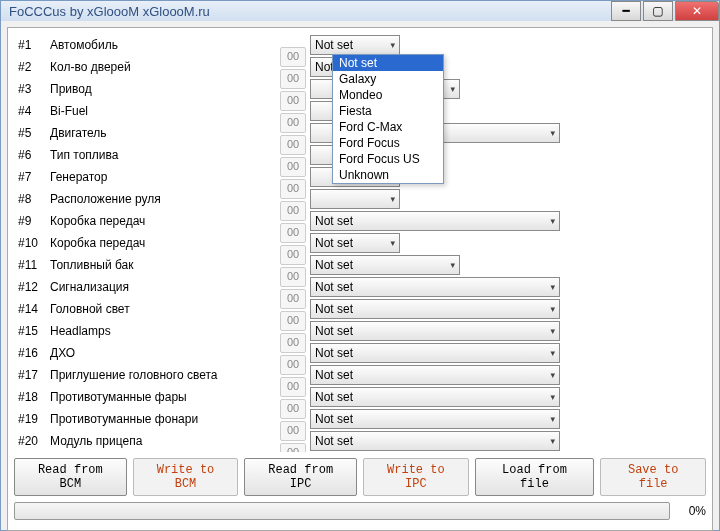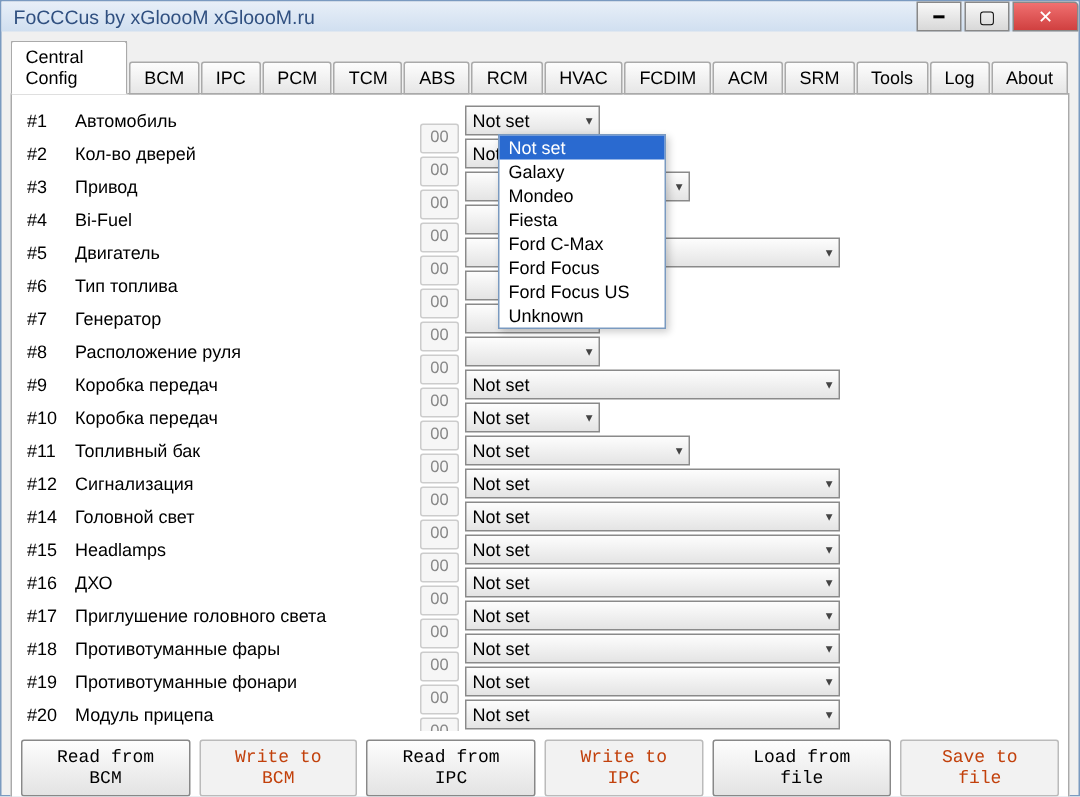--- a/index.html
+++ b/index.html
@@ -45,36 +45,20 @@
   <div class="titlebar">
     <span class="title">FoCCCus by xGloooM xGloooM.ru</span>
     <div class="controls">
       <button>━</button>
       <button>▢</button>
       <button class="close">✕</button>
     </div>
   </div>
 
   <div class="content">
-    <div class="tabs-row" id="tabs-row">
-        <div class="tab active">Central Config</div>
-        <div class="tab">BCM</div>
-        <div class="tab">IPC</div>
-        <div class="tab">PCM</div>
-        <div class="tab">TCM</div>
-        <div class="tab">ABS</div>
-        <div class="tab">RCM</div>
-        <div class="tab">HVAC</div>
-        <div class="tab">FCDIM</div>
-        <div class="tab">ACM</div>
-        <div class="tab">SRM</div>
-        <div class="tab">Tools</div>
-        <div class="tab">Log</div>
-        <div class="tab">About</div>
-      </div>
 
     <div class="panel">
       <div class="params-area" id="params-area">
           <div class="row">
             <div class="col-id">#1</div>
             <div class="col-label">Автомобиль</div>
             <div class="col-fid">00</div>
             <div class="combo short">
               <span>Not set</span>
               <span class="arrow">▾</span>

